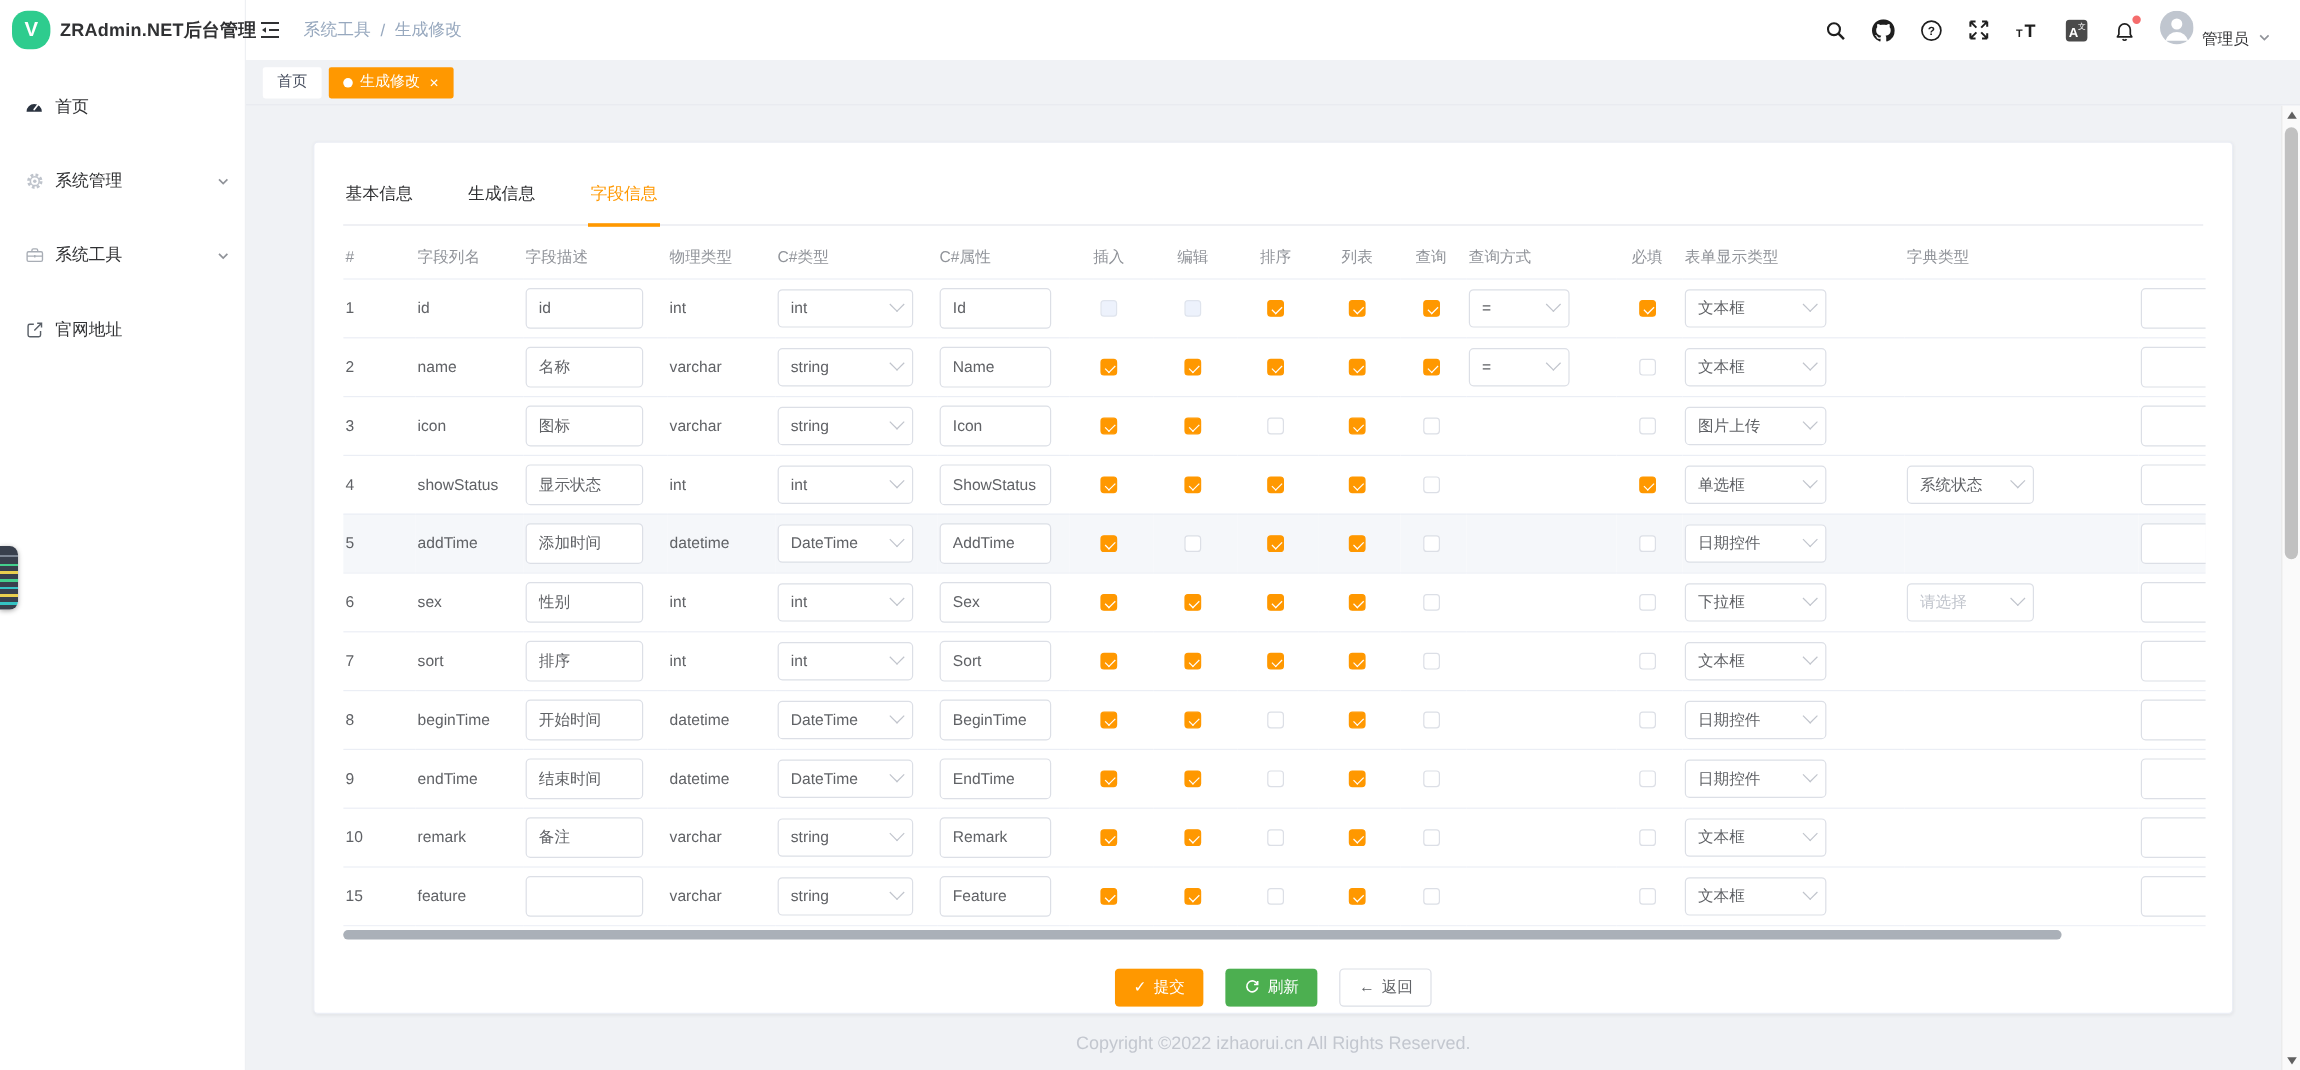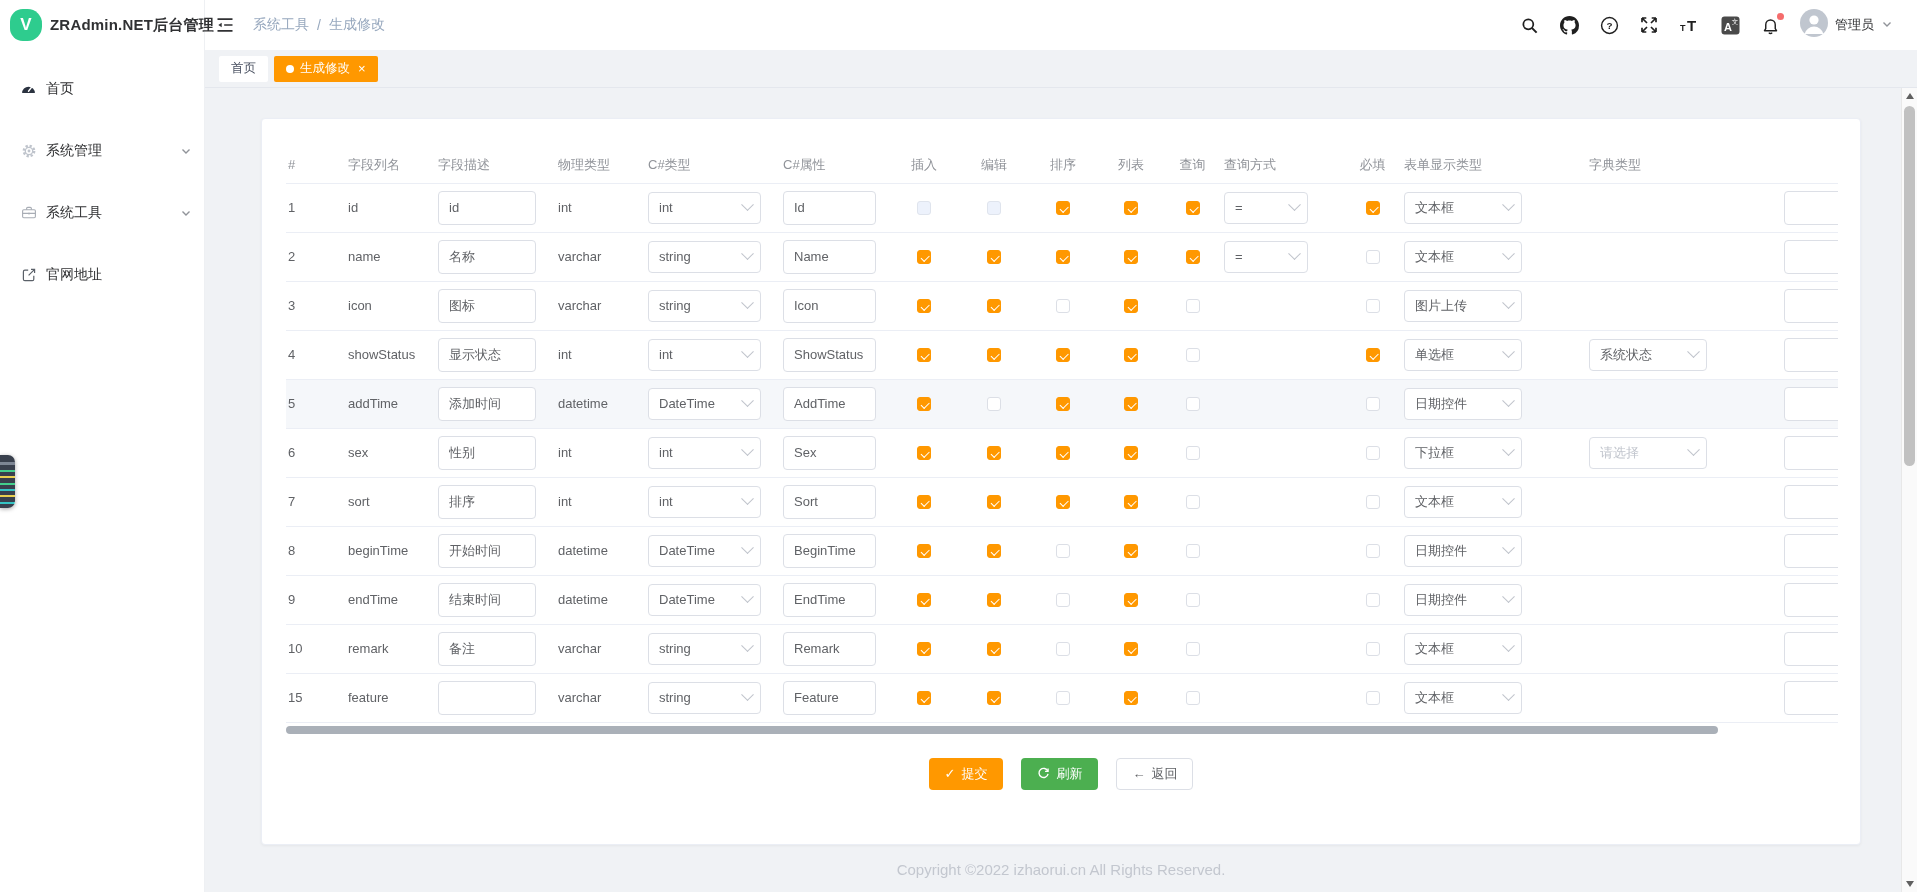--- a/index.html
+++ b/index.html
@@ -22,21 +22,21 @@
 
   
   .main { flex:1; display:flex; flex-direction:column; min-width:0; }
   .topbar { height:50px; background:#fff; display:flex; align-items:center; padding:0 24px 0 10px; flex:0 0 50px; }
   .fold { display:inline-flex; cursor:pointer; margin-right:18px; }
   .breadcrumb { font-size:14px; color:#97a8be; display:flex; align-items:center; gap:8px; }
   .breadcrumb .bc-link { cursor:pointer; }
   .top-actions { margin-left:auto; display:flex; align-items:center; gap:21px; }
   .action-btn { display:inline-flex; position:relative; cursor:pointer; align-items:center; }
   .action-btn .dot { position:absolute; top:-3px; right:-4px; width:7px; height:7px; border-radius:50%; background:#f56c6c; }
-  .user { display:flex; align-items:center; gap:7px; margin-left:20px; cursor:pointer; }
+  .user { display:flex; align-items:flex-end; gap:7px; margin-left:20px; cursor:pointer; }
   .user .uname { font-size:13px; color:#303133; }
 
   .tabstrip { height:38px; background:#f0f2f5; border-bottom:1px solid #e4e7ed; display:flex; align-items:center; padding-left:14px; gap:6px; flex:0 0 38px; }
   .chip { height:26px; display:inline-flex; align-items:center; padding:0 12px; background:#fff; color:#495060; font-size:12.5px; border-radius:2px; cursor:pointer; }
   .chip.active { background:#ff9800; color:#fff; gap:6px; }
   .chip .cdot { width:8px; height:8px; border-radius:50%; background:#fff; display:inline-block; }
   .chip .cclose { font-size:13px; line-height:1; margin-left:2px; cursor:pointer; }
 
   
   .content { flex:1; background:#f0f2f5; overflow:hidden; }
@@ -56,21 +56,21 @@
   .w-desc { width:98px; }
   .w-prop { width:93px; }
   .inp-extra { width:140px; }
   .sel { height:32px; border:1px solid #dcdfe6; border-radius:4px; background:#fff; display:inline-flex; align-items:center; justify-content:space-between; padding:0 8px 0 10px; cursor:pointer; }
   .sel .sel-label { font-style:normal; font-size:13px; color:#606266; overflow:hidden; }
   .sel.ph .sel-label { color:#c0c4cc; }
   .sel .chevron { width:9px; height:9px; border-right:1.5px solid #c0c4cc; border-bottom:1.5px solid #c0c4cc; transform:rotate(45deg) translate(-2px,-2px); flex:0 0 9px; }
   .sel-cs { width:113px; }
   .sel-q { width:84px; }
   .sel-disp { width:118px; }
-  .sel-dict { width:118px; }
+  .sel-dict { width:106px; }
 
   .cb { width:14px; height:14px; border-radius:3px; border:1px solid #dcdfe6; background:#fff; display:inline-block; position:relative; cursor:pointer; vertical-align:middle; }
   .cb.checked { background:#ff9800; border-color:#ff9800; }
   .cb.checked::after { content:""; position:absolute; left:3px; top:3.5px; width:7px; height:3.5px; border-left:1.6px solid #fff; border-bottom:1.6px solid #fff; transform:rotate(-45deg); }
   .cb.disabled { background:#edf2fc; border-color:#dfe4ed; cursor:not-allowed; }
 
   .hscroll { width:1552px; height:8px; margin-top:3px; position:relative; }
   .hthumb { position:absolute; left:0; top:0; height:8px; width:1432px; background:#aab0b8; border-radius:4px; }
 
   .btn-row { display:flex; justify-content:center; gap:18px; margin-top:24px; }
@@ -230,20 +230,25 @@
         </div>
         <div class="chip active">
           <span class="cdot"></span>
           <span>生成修改</span>
           <span class="cclose">×</span>
         </div>
       </div>
 
     <div class="content">
       <div class="card">
+        <div class="card-tabs">
+          <div class="ctab">基本信息</div>
+          <div class="ctab">生成信息</div>
+          <div class="ctab active">字段信息</div>
+        </div>
 
         <div class="table-wrap">
           <table class="grid" id="grid">
               <colgroup>
                 <col style="width: 60px;">
                 <col style="width: 90px;">
                 <col style="width: 120px;">
                 <col style="width: 90px;">
                 <col style="width: 135px;">
                 <col style="width: 110px;">

